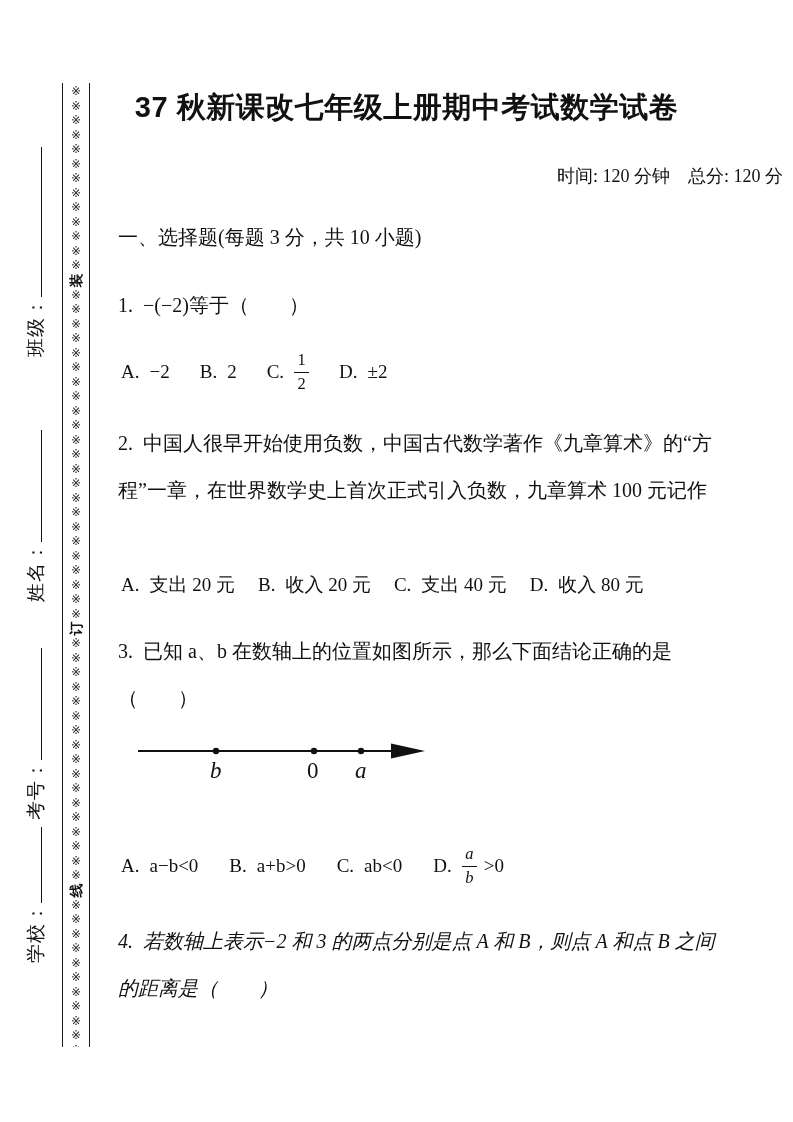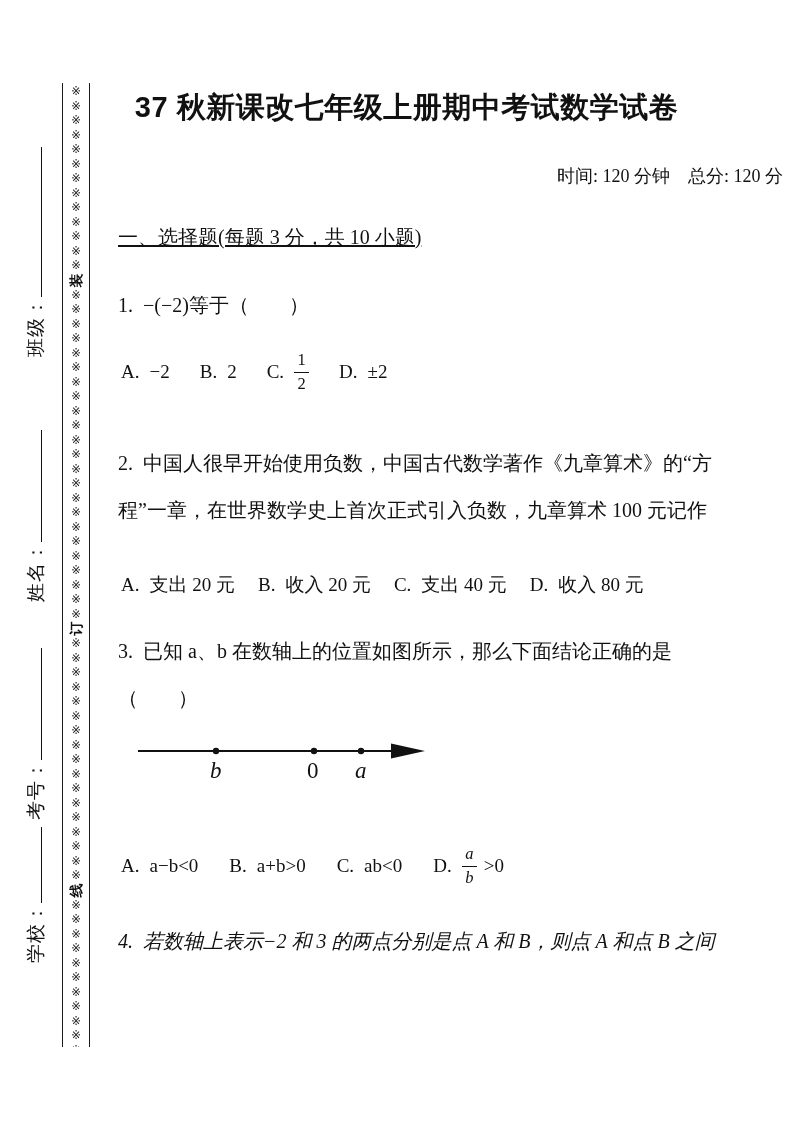--- a/index.html
+++ b/index.html
@@ -39,25 +39,25 @@
 
   
   .title{
     left:30px;right:10px;top:88px;text-align:center;
     font-family:"Liberation Sans","DejaVu Sans",sans-serif;
     font-weight:700;font-size:29px;letter-spacing:0.5px;white-space:pre;
   }
   .meta{left:30px;right:10px;top:164px;text-align:right;font-size:18px;white-space:pre;}
 
   
-  .section{left:118px;top:224px;font-size:20px;white-space:pre;text-decoration:underline;}
+  .section{left:118px;top:224px;font-size:20px;white-space:pre;}
   .qblock{left:118px;}
   .qline{white-space:pre;font-size:20px;line-height:47px;height:47px;}
   .q1-text{left:118px;top:282px;}
-  .q2-lines{top:440px;}
+  .q2-lines{top:420px;}
   .q3-lines{top:628px;}
   .q4-lines{top:918px;font-style:italic;}
 
   
   .opt-row{display:flex;align-items:center;font-size:19px;white-space:pre;}
   .q1-opts{left:121px;top:345px;height:54px;gap:30px;}
   .q2-opts{left:121px;top:565px;height:40px;gap:23px;}
   .q3-opts{left:121px;top:838px;height:56px;gap:31px;}
   .opt{display:flex;align-items:center;}
   .opt-label{margin-right:10px;}
@@ -256,13 +256,14 @@
       <span class="fnum ital">a</span>
       <span class="fbar"></span>
       <span class="fden ital">b</span>
     </span>
     <span class="opt-text suffix">&gt;0</span>
   </div>
 </div>
 
 <div class="abs qblock q4-lines">
   <div class="qline">4.  若数轴上表示−2 和 3 的两点分别是点 A 和 B，则点 A 和点 B 之间</div>
+  <div class="qline">的距离是（　　）</div>
 </div>
 
 </body></html>

